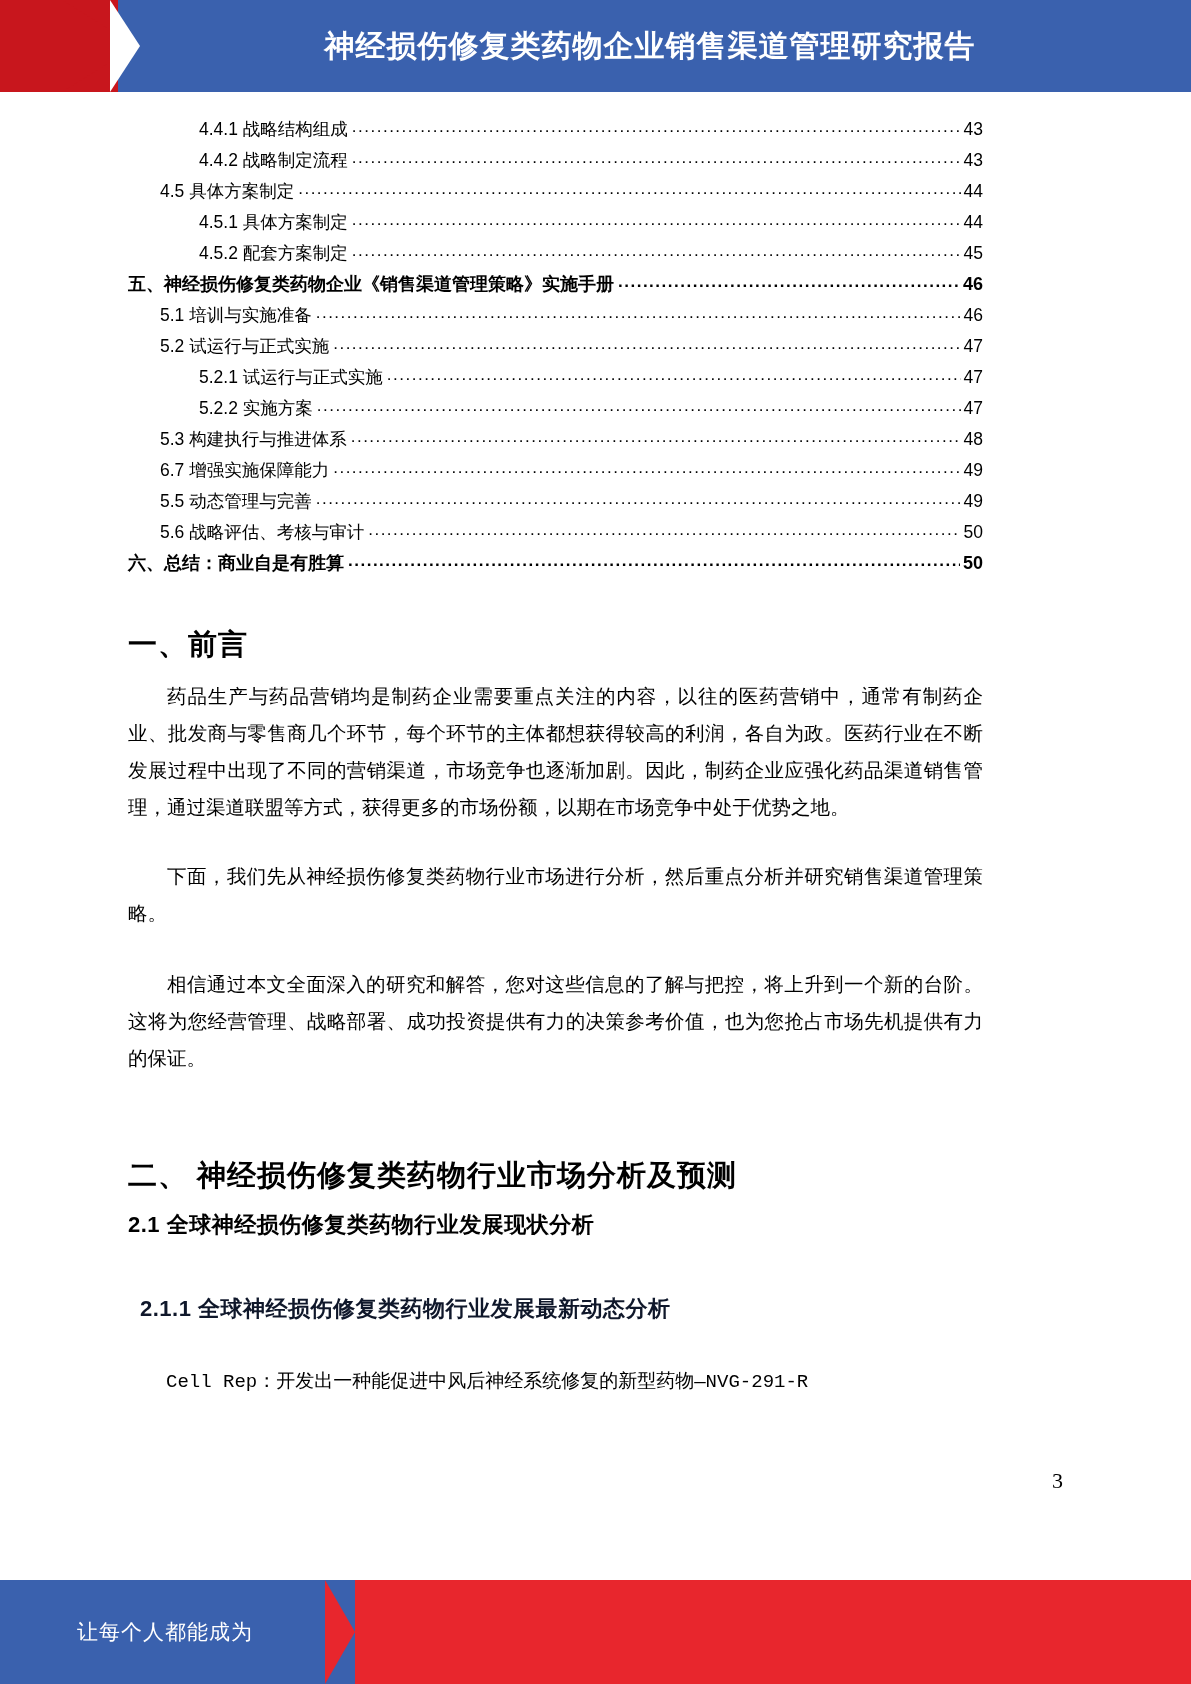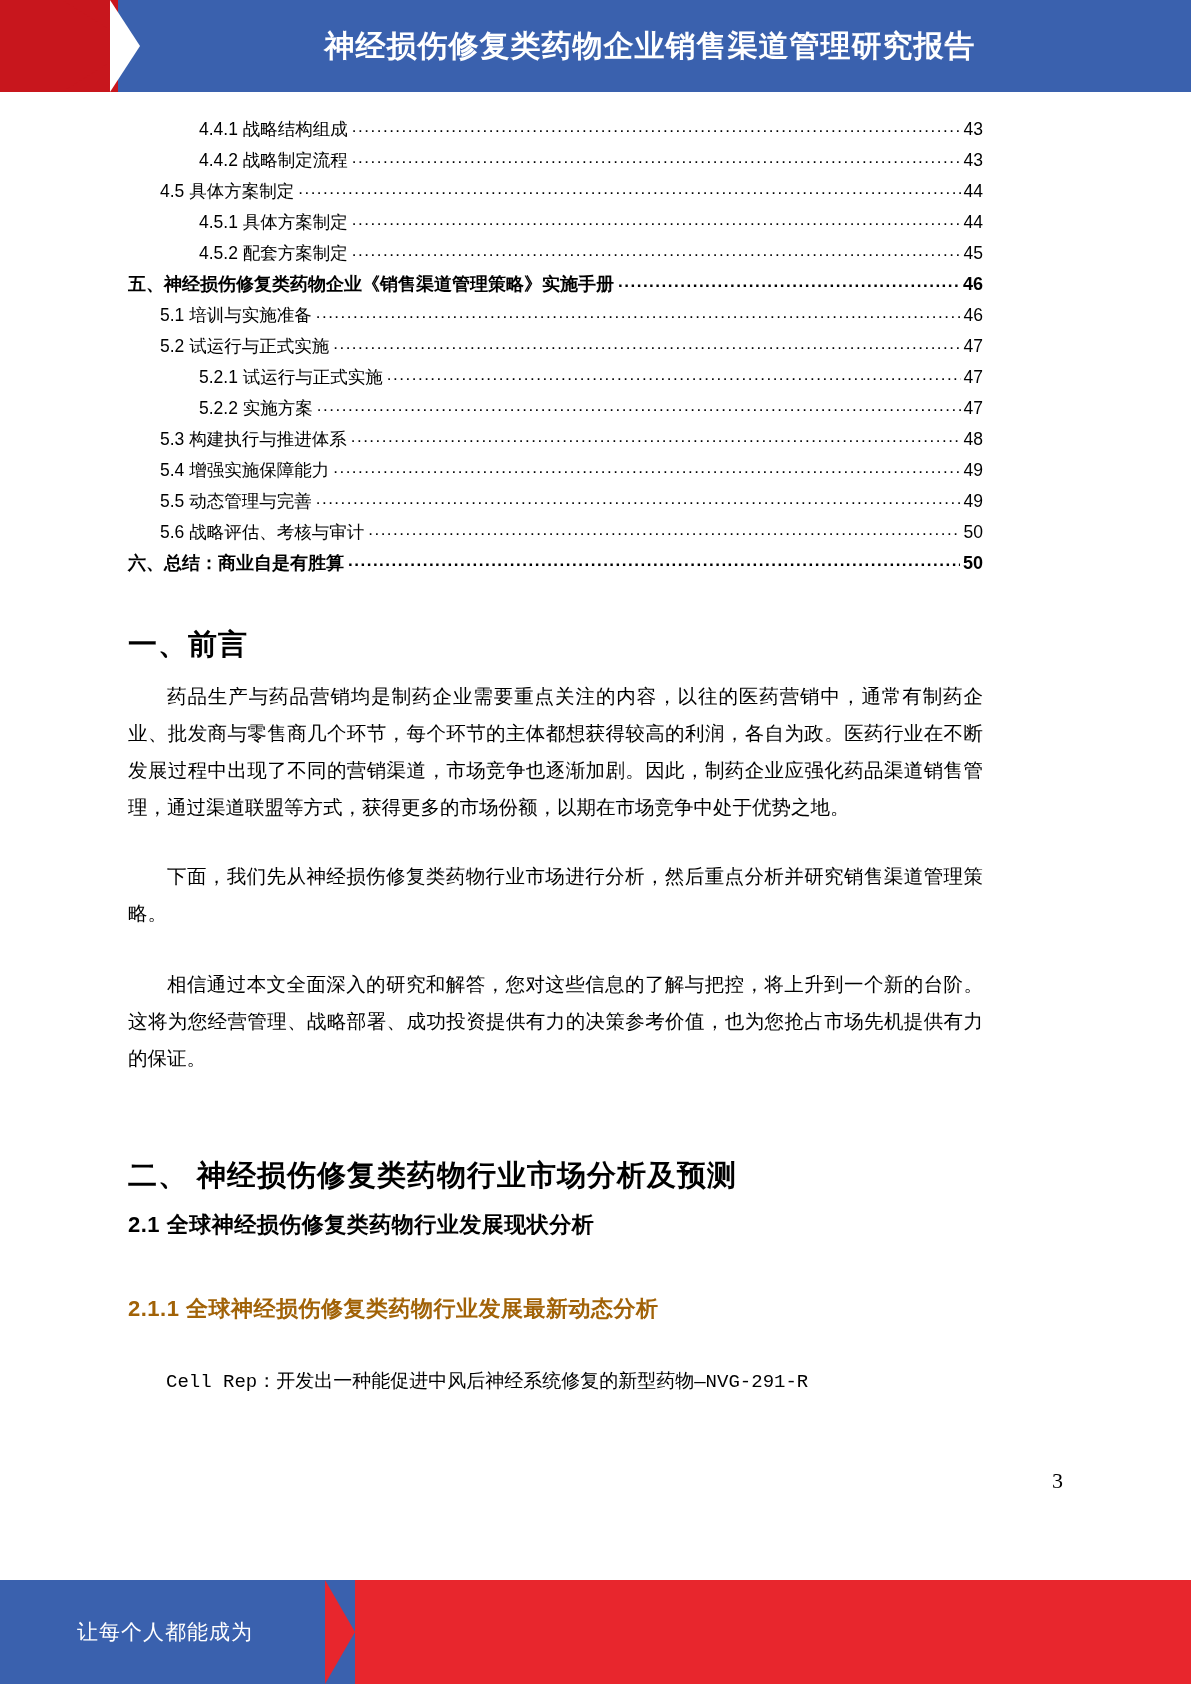--- a/index.html
+++ b/index.html
@@ -142,22 +142,23 @@
     font-weight: bold;
     font-size: 22px;
     color: #000;
     letter-spacing: .5px;
   }
   .h3 {
     position: absolute;
     font-family: "Liberation Sans", sans-serif;
     font-weight: bold;
     font-size: 22px;
-    color: #a16207;
+    color: #0f172a;
     letter-spacing: .5px;
+    margin-left: 12px;
   }
 
   .para {
     position: absolute;
     font-family: "Liberation Serif", serif;
     font-size: 19.5px;
     color: #000;
     line-height: 37px;
     text-align: justify;
     text-justify: inter-ideograph;
@@ -305,21 +306,21 @@
         <span class="toc-label">5.2.2  实施方案</span>
         <span class="toc-dots">........................................................................................................................................................................................................</span>
         <span class="toc-page">47</span>
       </div>
       <div class="toc-row ind1">
         <span class="toc-label">5.3  构建执行与推进体系</span>
         <span class="toc-dots">........................................................................................................................................................................................................</span>
         <span class="toc-page">48</span>
       </div>
       <div class="toc-row ind1">
-        <span class="toc-label">5.4  增强实施保障能力</span>
+        <span class="toc-label">6.7  增强实施保障能力</span>
         <span class="toc-dots">........................................................................................................................................................................................................</span>
         <span class="toc-page">49</span>
       </div>
       <div class="toc-row ind1">
         <span class="toc-label">5.5  动态管理与完善</span>
         <span class="toc-dots">........................................................................................................................................................................................................</span>
         <span class="toc-page">49</span>
       </div>
       <div class="toc-row ind1">
         <span class="toc-label">5.6  战略评估、考核与审计</span>

